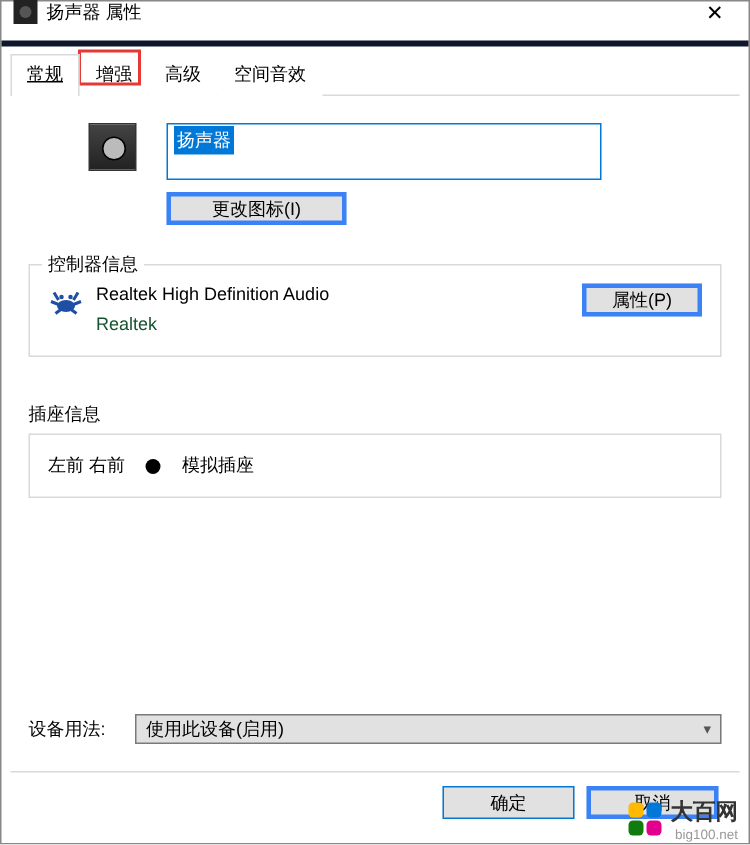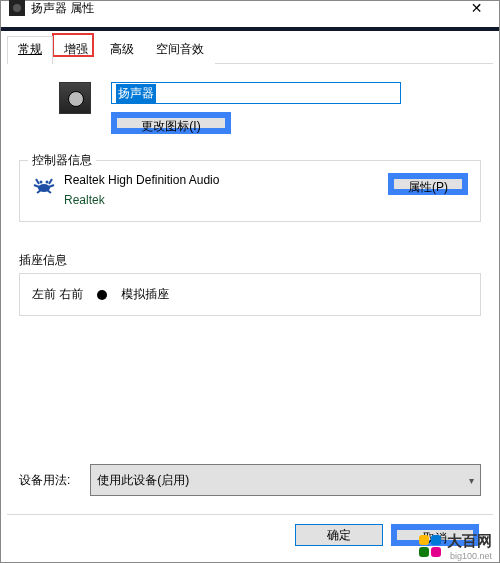--- a/index.html
+++ b/index.html
@@ -12,40 +12,40 @@
   .titlebar .close { width: 45px; height: 30px; display: flex; align-items: center; justify-content: center; font-size: 14px; color: #000; cursor: pointer; }
   .tabs { display: flex; padding: 4px 6px 0 6px; font-size: 12px; }
   .tab { padding: 4px 10px 6px 10px; border: 1px solid transparent; border-bottom: none; cursor: pointer; position: relative; top: 1px; background: #fff; }
   .tab.active { border-color: #d9d9d9; background: #fff; z-index: 2; text-decoration: underline; }
   .tabs-highlight { position: absolute; border: 2px solid #e53935; pointer-events: none; }
   .content { flex: 1; border-top: 1px solid #d9d9d9; margin: 0 6px 6px 6px; padding: 12px; font-size: 12px; display: flex; flex-direction: column; }
   .icon-row { display: flex; align-items: flex-start; gap: 20px; margin: 6px 0 8px 40px; }
   .speaker-icon { width: 32px; height: 32px; background: linear-gradient(#444,#222); border: 1px solid #333; position: relative; }
   .speaker-icon::after { content:""; position:absolute; left:8px; top:8px; width:14px; height:14px; background:#bbb; border-radius:50%; border:1px solid #000; }
   .name-col { display:flex; flex-direction:column; gap:8px; }
-  .text-input { width: 290px; height: 22px; border: 1px solid #0078d7; padding: 1px 4px; font-size: 12px; background: #fff; }
+  .text-input { width: 290px; height: 38px; border: 1px solid #0078d7; padding: 1px 4px; font-size: 12px; background: #fff; }
   .text-input::selection { background:#0078d7; color:#fff; }
   .sel { background:#0078d7; color:#fff; padding:1px 2px; display:inline-block; }
-  .btn { height: 22px; min-width: 80px; padding: 0 14px; background: #e1e1e1; border: 6px solid #3b82f6; font-size: 12px; cursor: pointer; }
+  .btn { height: 22px; min-width: 80px; padding: 0 14px; background: #e1e1e1; border: 3px solid #3b82f6; font-size: 12px; cursor: pointer; }
   .change-icon-btn { width: 120px; margin-left: 0; }
   .groupbox { border: 1px solid #d9d9d9; margin-top: 18px; padding: 12px 12px 14px 12px; position: relative; }
   .group-label { position: absolute; top: -9px; left: 8px; background: #fff; padding: 0 4px; font-size: 12px; }
   .controller-row { display: flex; align-items: flex-start; gap: 8px; }
   .crab-icon { width: 24px; height: 24px; flex-shrink: 0; }
   .crab-icon svg { width:100%; height:100%; }
   .controller-text { flex: 1; display:flex; flex-direction:column; gap:6px; }
   .controller-name { font-size: 12px; color: #000; }
   .controller-vendor { font-size: 12px; color: #14532d; }
   .props-btn { width: 78px; }
   .jack-label { margin-top: 30px; font-size: 12px; }
   .jack-box { border: 1px solid #d9d9d9; margin-top: 4px; padding: 12px; display: flex; align-items: center; gap: 14px; font-size: 12px; }
   .jack-dot { width: 10px; height: 10px; background: #000; border-radius: 50%; display: inline-block; }
   .spacer { flex: 1; }
   .usage-row { display: flex; align-items: center; gap: 20px; margin-top: 8px; font-size: 12px; }
-  .usage-select { flex: 1; height: 32px; border: 1px solid #7a7a7a; background: #e1e1e1; font-size: 12px; display:flex; align-items:center; justify-content:space-between; padding:0 6px; cursor:pointer; }
+  .usage-select { flex: 1; height: 20px; border: 1px solid #7a7a7a; background: #e1e1e1; font-size: 12px; display:flex; align-items:center; justify-content:space-between; padding:0 6px; cursor:pointer; }
   .usage-select .chev { font-size:10px; color:#555; }
   .footer { display: flex; justify-content: flex-end; gap: 8px; padding: 10px 14px; border-top: none; margin: 0 6px 6px 6px; position: relative; }
   .footer-line { position:absolute; top:0; left:0; right:0; height:1px; background:#d9d9d9; }
   .ok-btn { width: 88px; border: 1px solid #0078d7; background: #e1e1e1; }
   .cancel-btn { width: 88px; }
   .watermark { position: absolute; right: 8px; bottom: 4px; display: flex; align-items: center; gap: 6px; font-size: 15px; color: #333; font-weight: bold; }
   .watermark .sub { position:absolute; right:0; bottom:-2px; font-size:9px; color:#999; font-weight:normal; }
   .wm-logo { display:grid; grid-template-columns: 10px 10px; grid-template-rows:10px 10px; gap:2px; }
   .wm-logo span { border-radius:3px; }
   .wm-logo .a{background:#ffb900;} .wm-logo .b{background:#0078d7;} .wm-logo .c{background:#107c10;} .wm-logo .d{background:#e3008c;}

